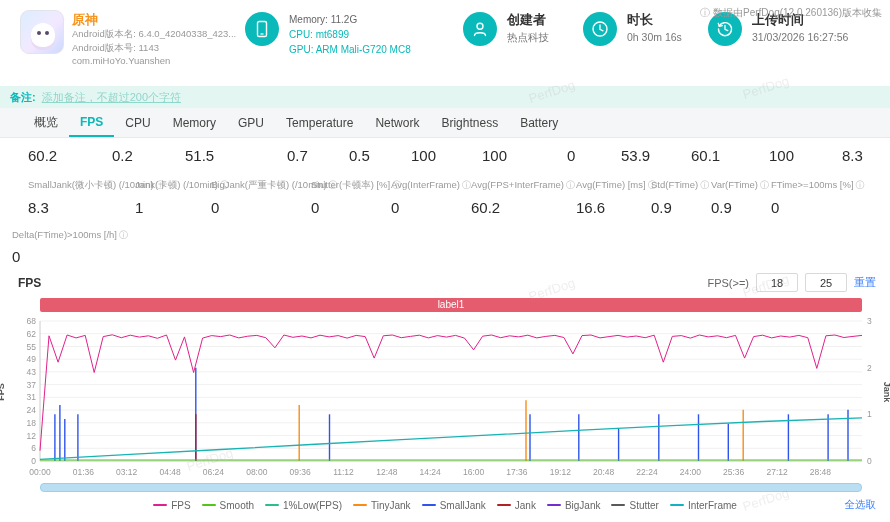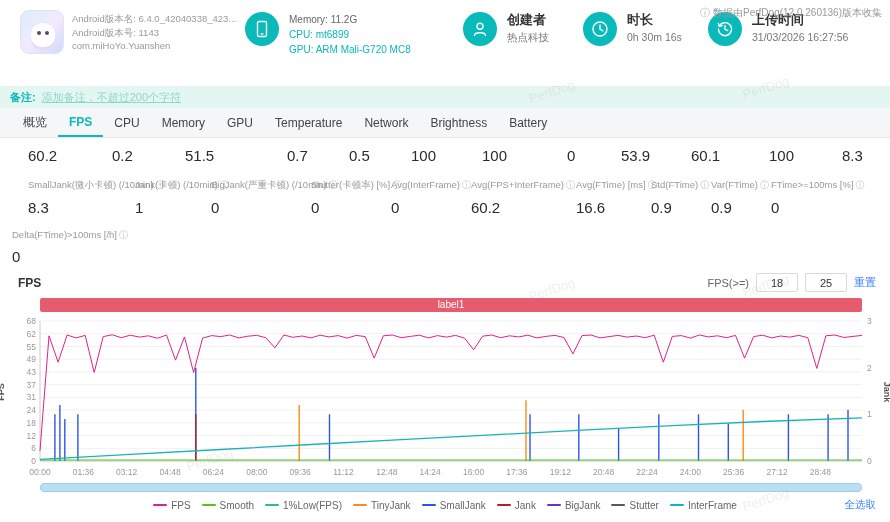--- a/index.html
+++ b/index.html
@@ -38,21 +38,21 @@
   .collect-info .i { margin-right:3px; color:#b5b5b5; }
 
   
   .note-bar { height:22px; background:#e4f6f2; display:flex; align-items:center;
     padding-left:10px; font-size:11px; cursor:text; }
   .note-label { color:#0ab9b9; font-weight:bold; margin-right:6px; }
   .note-placeholder { color:#8fd6cb;text-decoration:underline; }
 
   
   .tab-bar { height:30px; background:#f5f6f7; border-bottom:1px solid #e9e9e9;
-    display:flex; align-items:stretch; padding-left:12px; }
+    display:flex; align-items:stretch; padding-left:23px; }
   .tab { font-size:12px; color:#444; padding:0 11px; display:flex; align-items:center;
     cursor:pointer; white-space:nowrap; }
   .tab.active { color:#0ab9b9; border-bottom:2px solid #0ab9b9; font-weight:bold; }
 
   
   .stats { padding-top:9px; }
   .stats-row1 { display:grid; grid-template-columns:84px 73px 102px 62px 62px 71px 85px 54px 70px 78px 73px 1fr;
     padding-left:28px; margin-bottom:15px; }
   .stat-value { font-size:15px; font-weight:500; color:#2b2b2b; }
   .stats-grid { display:grid; grid-template-columns:107px 76px 100px 80px 80px 105px 75px 60px 60px 1fr;
@@ -96,20 +96,21 @@
 </style>
 </head>
 <body>
 
 <div class="page">
 
   <div class="header">
     <div class="app-block">
       <div class="app-icon"></div>
       <div class="app-meta">
+        <div class="app-name">原神</div>
         <div class="app-sub">Android版本名: 6.4.0_42040338_423...</div>
         <div class="app-sub">Android版本号: 1143</div>
         <div class="app-sub">com.miHoYo.Yuanshen</div>
       </div>
     </div>
 
     <div class="info-block device">
       <div class="circle-icon">
         <svg width="18" height="18" viewBox="0 0 18 18">
             <rect x="4.5" y="1.5" width="9" height="15" rx="1.6" fill="none" stroke="#fff" stroke-width="1.4"></rect>

